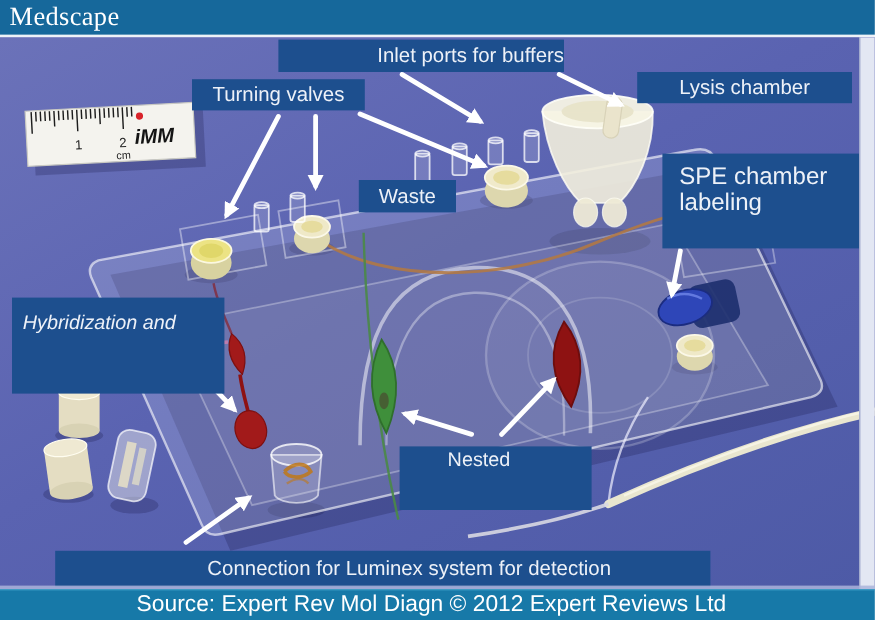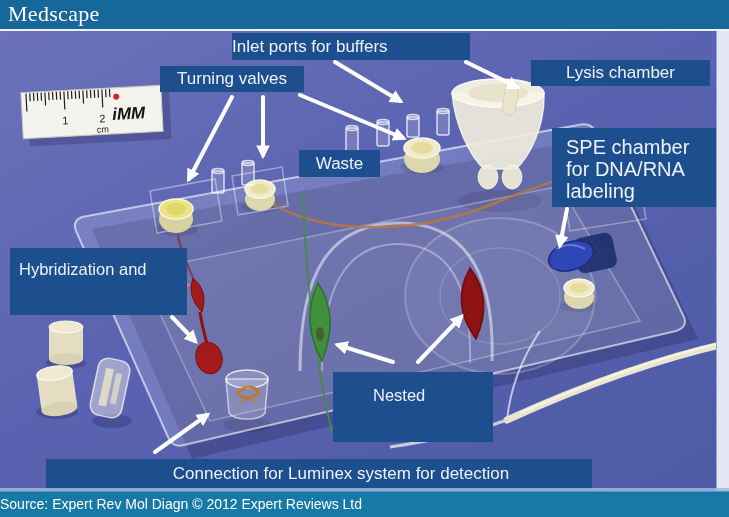--- a/index.html
+++ b/index.html
@@ -18,33 +18,33 @@
          background:linear-gradient(150deg,var(--photo-bg-top,#6b72b9) 0%,#5a63b1 45%,var(--photo-bg-bottom,#4d5aa6) 100%);}
   .photo-edge-right{position:absolute;top:0;right:0;width:12px;height:460px;
          background:#e3e7f3;border-left:1px solid #9aa3c8;}
   .photo-edge-bottom{position:absolute;bottom:0;left:0;width:729px;height:3px;background:#aab4da;opacity:.85;}
   svg.scene{position:absolute;top:0;left:0;width:729px;height:460px;}
 
   
   .lbl{position:absolute;background:var(--label-bg,#1d4f8e);color:var(--label-text,#edf1f8);
        font-size:17px;box-sizing:border-box;}
   .lbl .ln{white-space:nowrap;}
-  .lbl-inlet{left:232px;top:2px;width:238px;height:27px;line-height:27px;text-align:left;}
+  .lbl-inlet{left:232px;top:2px;width:238px;height:27px;line-height:27px;text-align:right;}
   .lbl-turning{left:160px;top:35px;width:144px;height:26px;line-height:26px;text-align:center;}
   .lbl-lysis{left:531px;top:29px;width:179px;height:26px;line-height:26px;text-align:center;}
   .lbl-waste{left:299px;top:119px;width:81px;height:27px;line-height:27px;text-align:center;}
   .lbl-spe{left:552px;top:97px;width:166px;height:79px;padding:8px 0 0 14px;font-size:20px;line-height:22px;}
-  .lbl-hyb{left:10px;top:217px;width:177px;height:67px;padding:9px 0 0 9px;font-size:16.5px;line-height:24px;}
-  .lbl-nested{left:333px;top:341px;width:160px;height:70px;padding:12px 0 0 40px;font-size:16.5px;line-height:23px;}
+  .lbl-hyb{left:10px;top:217px;width:177px;height:80px;padding:9px 0 0 9px;font-size:16.5px;line-height:24px;font-style:italic;}
+  .lbl-nested{left:333px;top:341px;width:160px;height:53px;padding:0 0 0 40px;font-size:16.5px;line-height:23px;}
   .lbl-conn{left:46px;top:428px;width:546px;height:30px;line-height:30px;text-align:center;padding-left:44px;}
 
   
   .footer{position:absolute;bottom:0;left:0;width:729px;height:26px;background:var(--footer-bg,#1779a8);
           border-top:1px solid #3e9ec6;box-sizing:border-box;}
-  .source{color:#fff;font-size:14px;line-height:24px;text-align:left;padding-right:10px;}
+  .source{color:#fff;font-size:19px;line-height:24px;text-align:center;padding-right:10px;}
 </style>
 </head>
 <body>
 
 <div class="frame">
 
   <div class="header">
     <div class="brand">Medscape</div>
   </div>
   <div class="header-sep"></div>
@@ -229,21 +229,20 @@
       </g>
     </svg>
 
     <div class="lbl lbl-inlet">Inlet ports for buffers</div>
     <div class="lbl lbl-turning">Turning valves</div>
     <div class="lbl lbl-lysis">Lysis chamber</div>
     <div class="lbl lbl-waste">Waste</div>
 
     <div class="lbl lbl-spe">
       <div class="ln">SPE chamber</div>
-      <div class="ln">for DNA/RNA</div>
       <div class="ln">labeling</div>
     </div>
 
     <div class="lbl lbl-hyb">
       <div class="ln">Hybridization and</div>
     </div>
 
     <div class="lbl lbl-nested">
       <div class="ln">Nested</div>
     </div>

